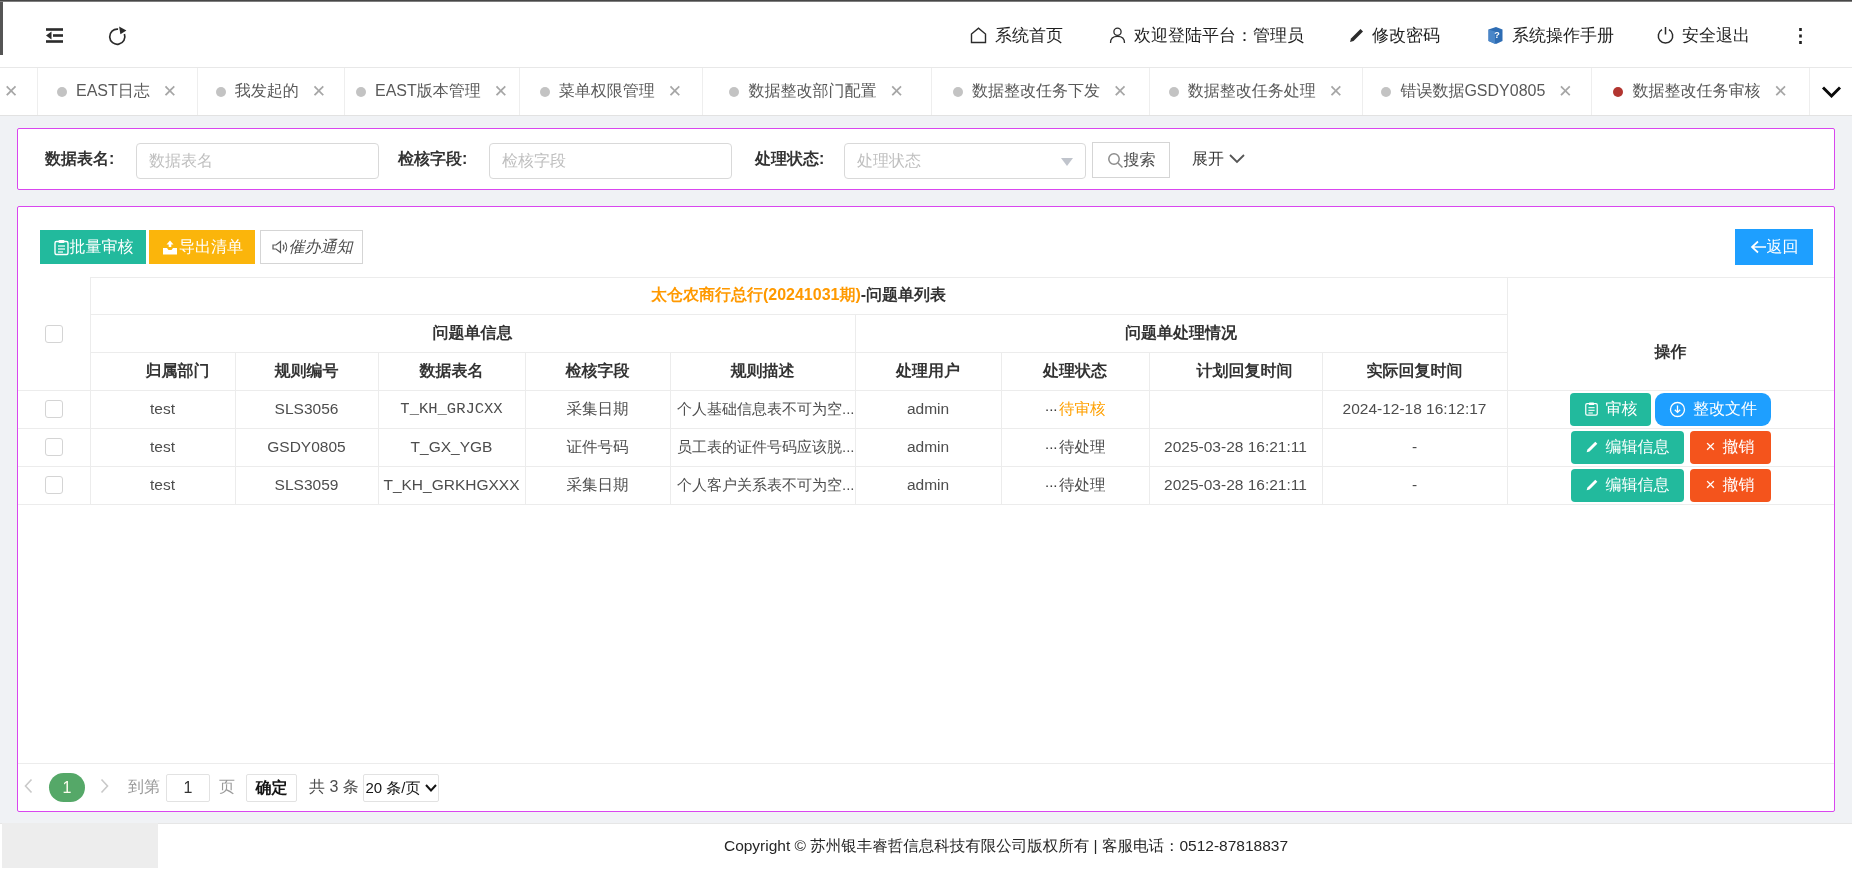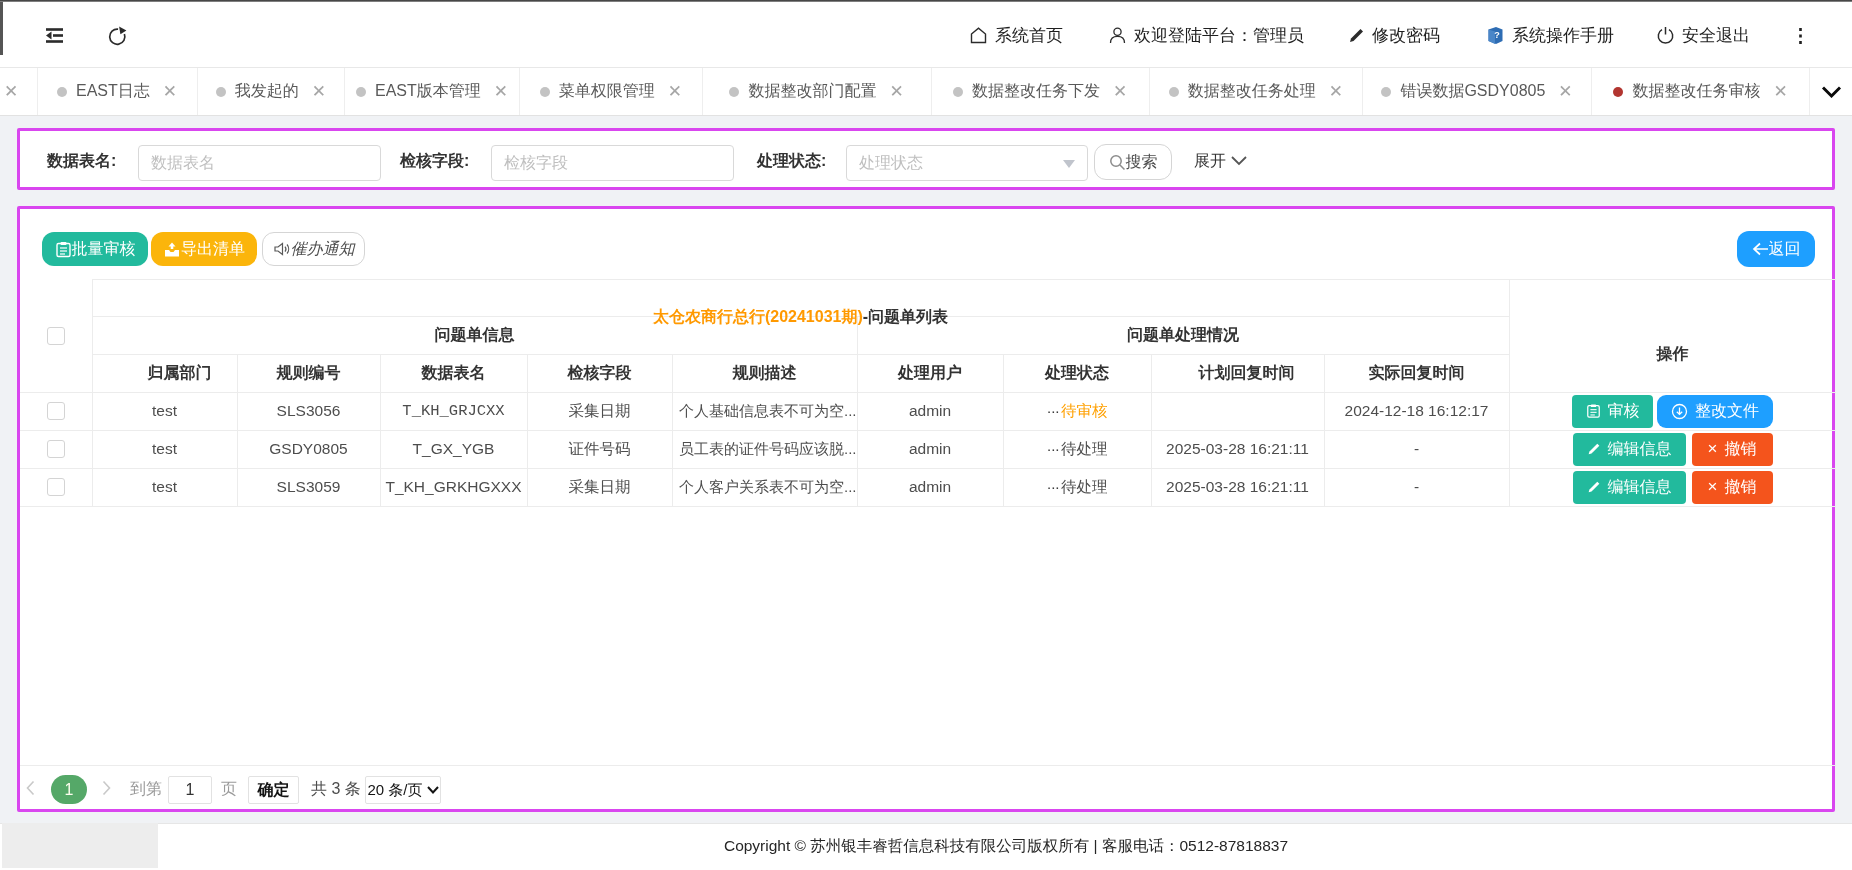--- a/index.html
+++ b/index.html
@@ -24,48 +24,48 @@
   border-bottom:1px solid #e2e2e2; }
 .tab { position:absolute; top:0; height:47px; display:flex; align-items:center;
   justify-content:center; border-right:1px solid #eee; background:#fff;
   font-size:16px; color:#595959; gap:9px; }
 .tabdot { width:10px; height:10px; border-radius:50%; background:#c3c3c3; }
 .tabdot.red { background:#b23530; }
 .tabx { color:#a6a6a6; font-size:17px; }
 
 
 #contentbg { left:0; top:116px; width:1852px; height:707px; background:#f0f2f5; }
-.card { position:absolute; background:#fff; border:3px solid #d946ef; border-radius:2px; }
+.card { position:absolute; background:#fff; border:1px solid #d946ef; border-radius:2px; }
 #filtercard { left:17px; top:128px; width:1818px; height:62px; }
 #maincard  { left:17px; top:206px; width:1818px; height:606px; }
 
 .flabel { position:absolute; font-size:16px; font-weight:bold; color:#333; top:20px; }
 .finput { position:absolute; top:14px; height:36px; border:1px solid #d9d9d9;
   border-radius:4px; background:#fff; font-size:16px; color:#bfbfbf;
   display:flex; align-items:center; padding-left:12px; }
 
 
 .btn { position:absolute; display:flex; align-items:center; justify-content:center;
-  border-radius:12px; color:#fff; font-size:16px; }
+  border-radius:0; color:#fff; font-size:16px; }
 .btn-teal { background:#22ba9d; }
 .btn-amber { background:#fbb50b; }
 .btn-plain { background:#fff; border:1px solid #d5d5d5; color:#4d4d4d; }
 .btn-blue { background:#1e9fff; }
 .btn-orange { background:#f4541c; }
 
 
 #tbl { position:absolute; left:0; top:0; width:1816px; height:604px; }
 .tline { position:absolute; background:#ececec; }
 .tcell { position:absolute; display:flex; align-items:center; justify-content:center;
   font-size:15.5px; color:#4d4d4d; white-space:nowrap; overflow:hidden; }
 .tcell.hd { font-weight:bold; color:#333; font-size:16px; }
 .tcell.lft { justify-content:flex-start; padding-left:7px; font-size:15px; }
 .ckbox { display:inline-block; width:18px; height:18px; border:1px solid #d4d4d4;
   border-radius:3px; background:#fff; }
-.ttl { font-weight:bold; color:#333;margin-top:20px; }
+.ttl { font-weight:bold; color:#333; }
 .ttl .org { color:#ff9900; }
 .stat-dots { color:#3b3b3b; letter-spacing:-1px; margin-right:2px; }
 .stat-org { color:#ffa000; }
 
 
 .rbtn { display:inline-flex; align-items:center; justify-content:center;
   height:33px; border-radius:4px; color:#fff; font-size:16px; gap:7px;
   vertical-align:middle; }
 
 

